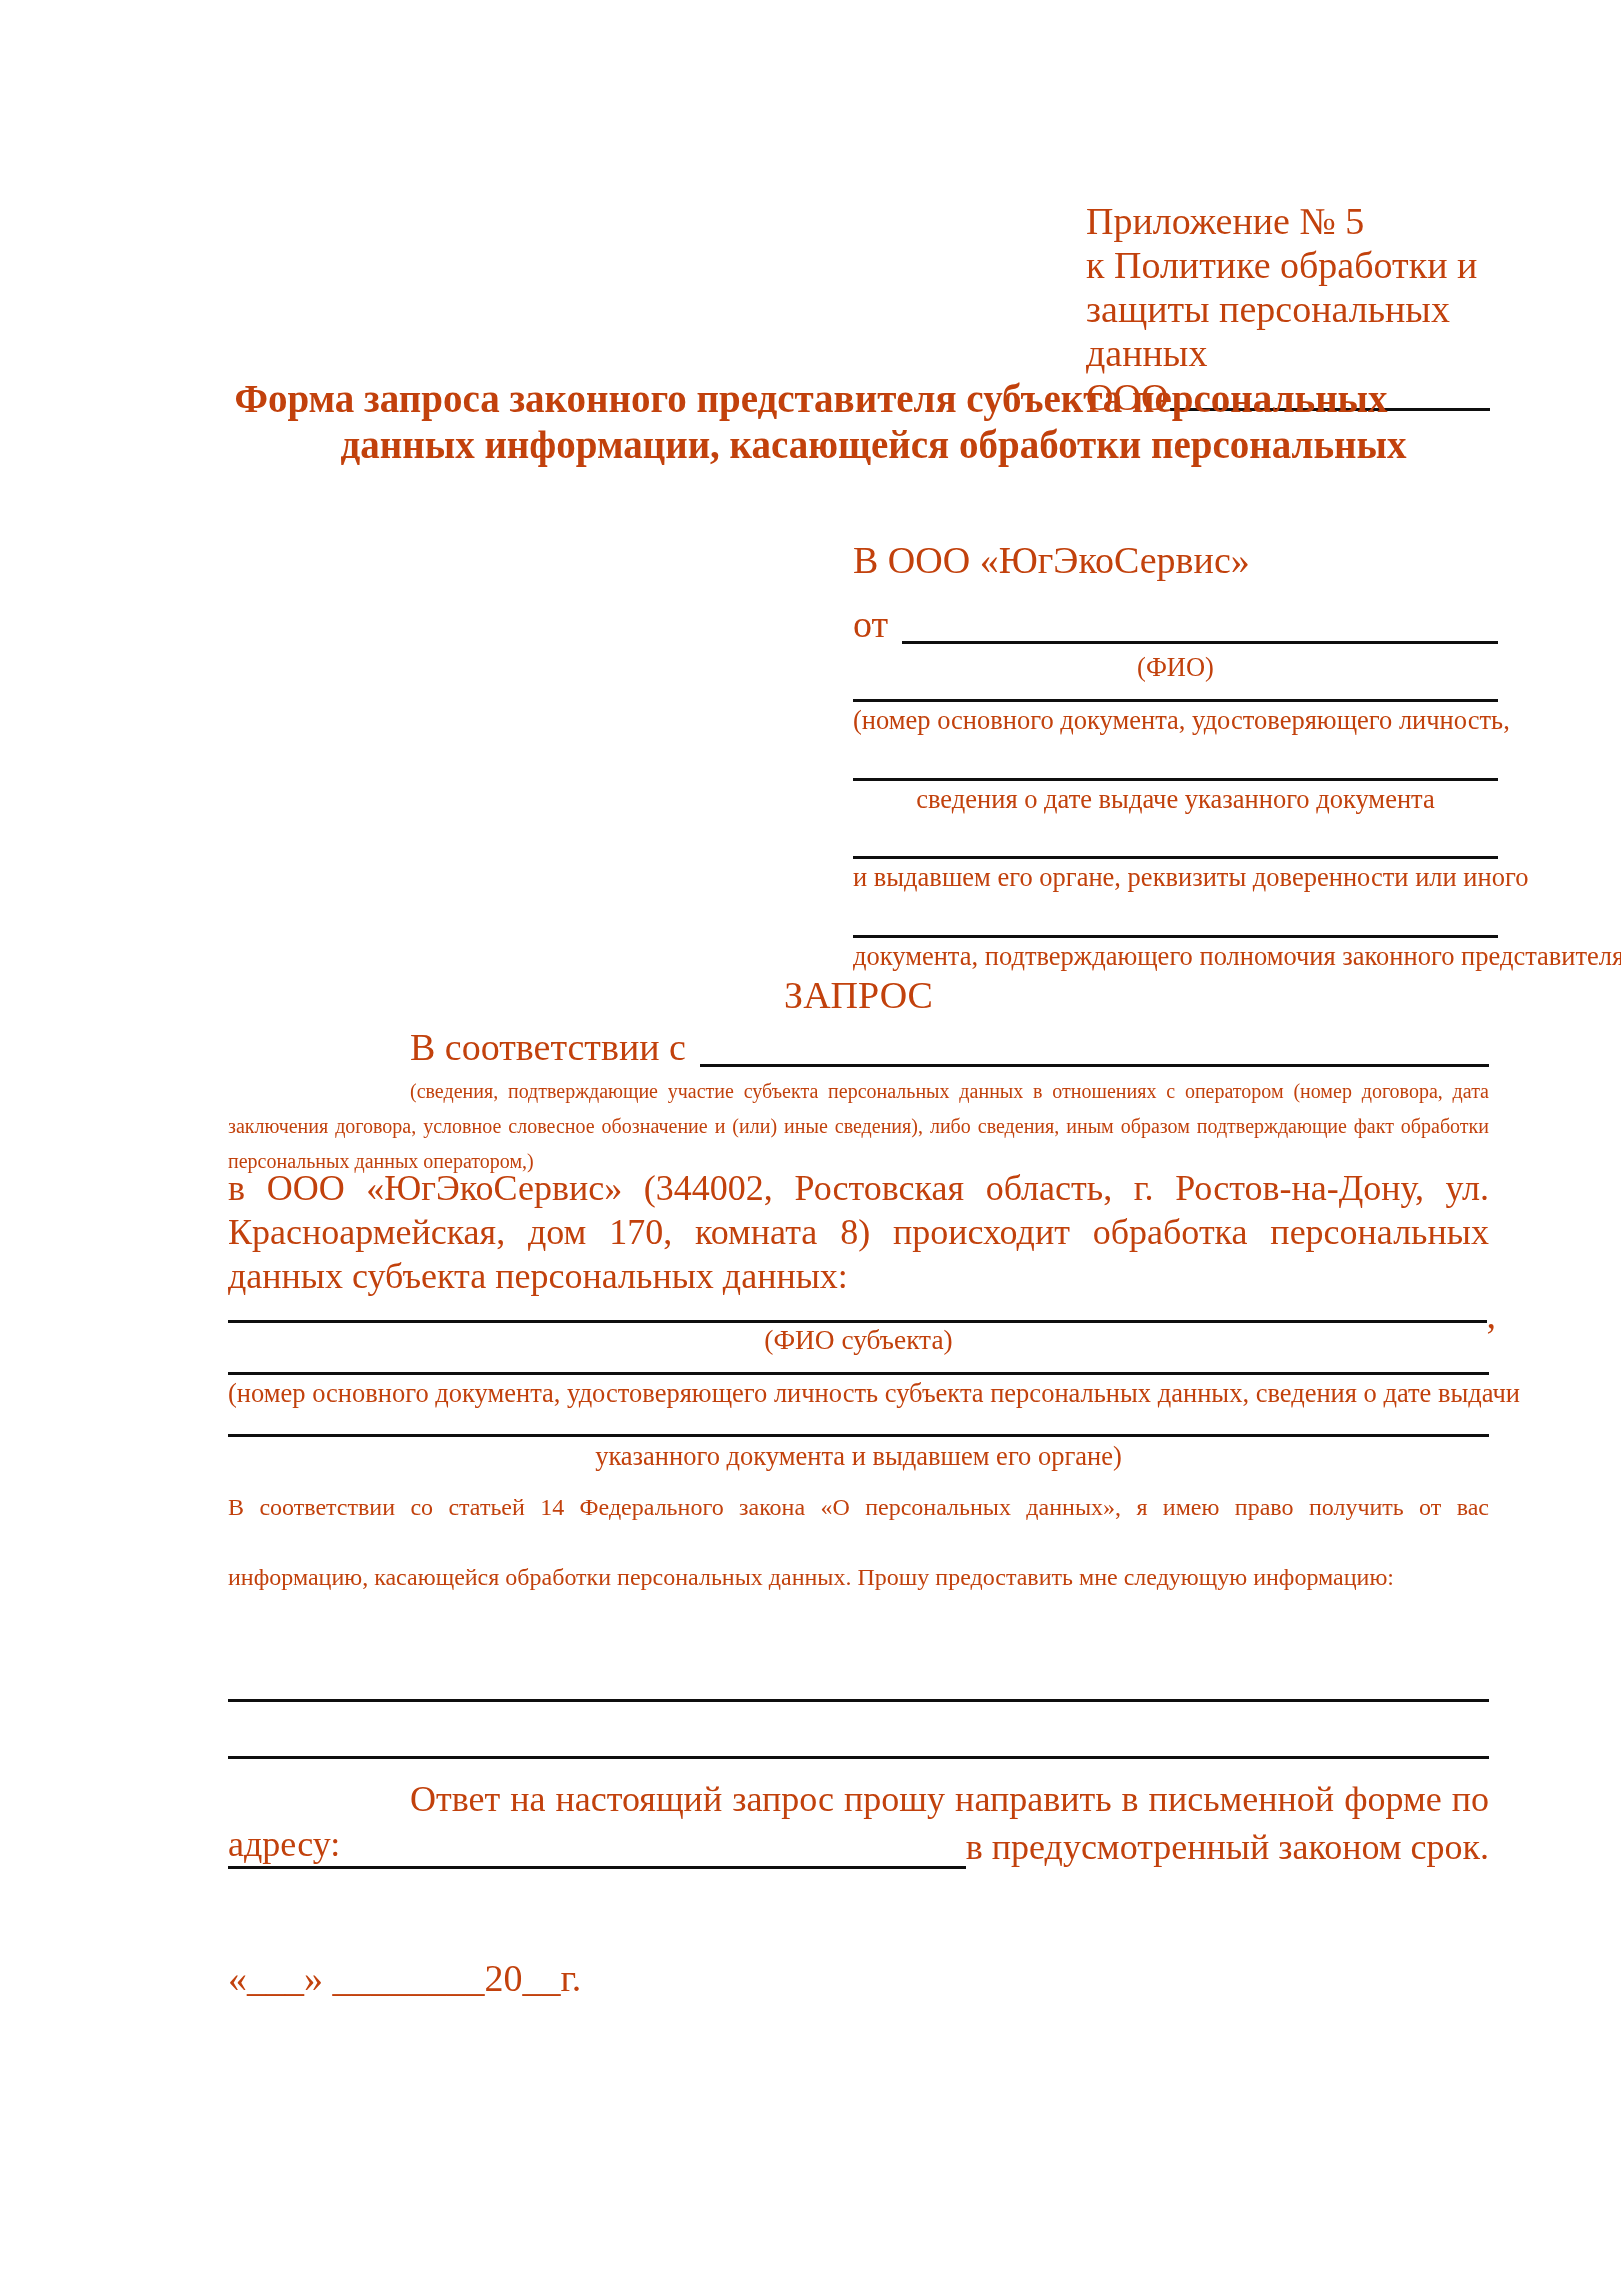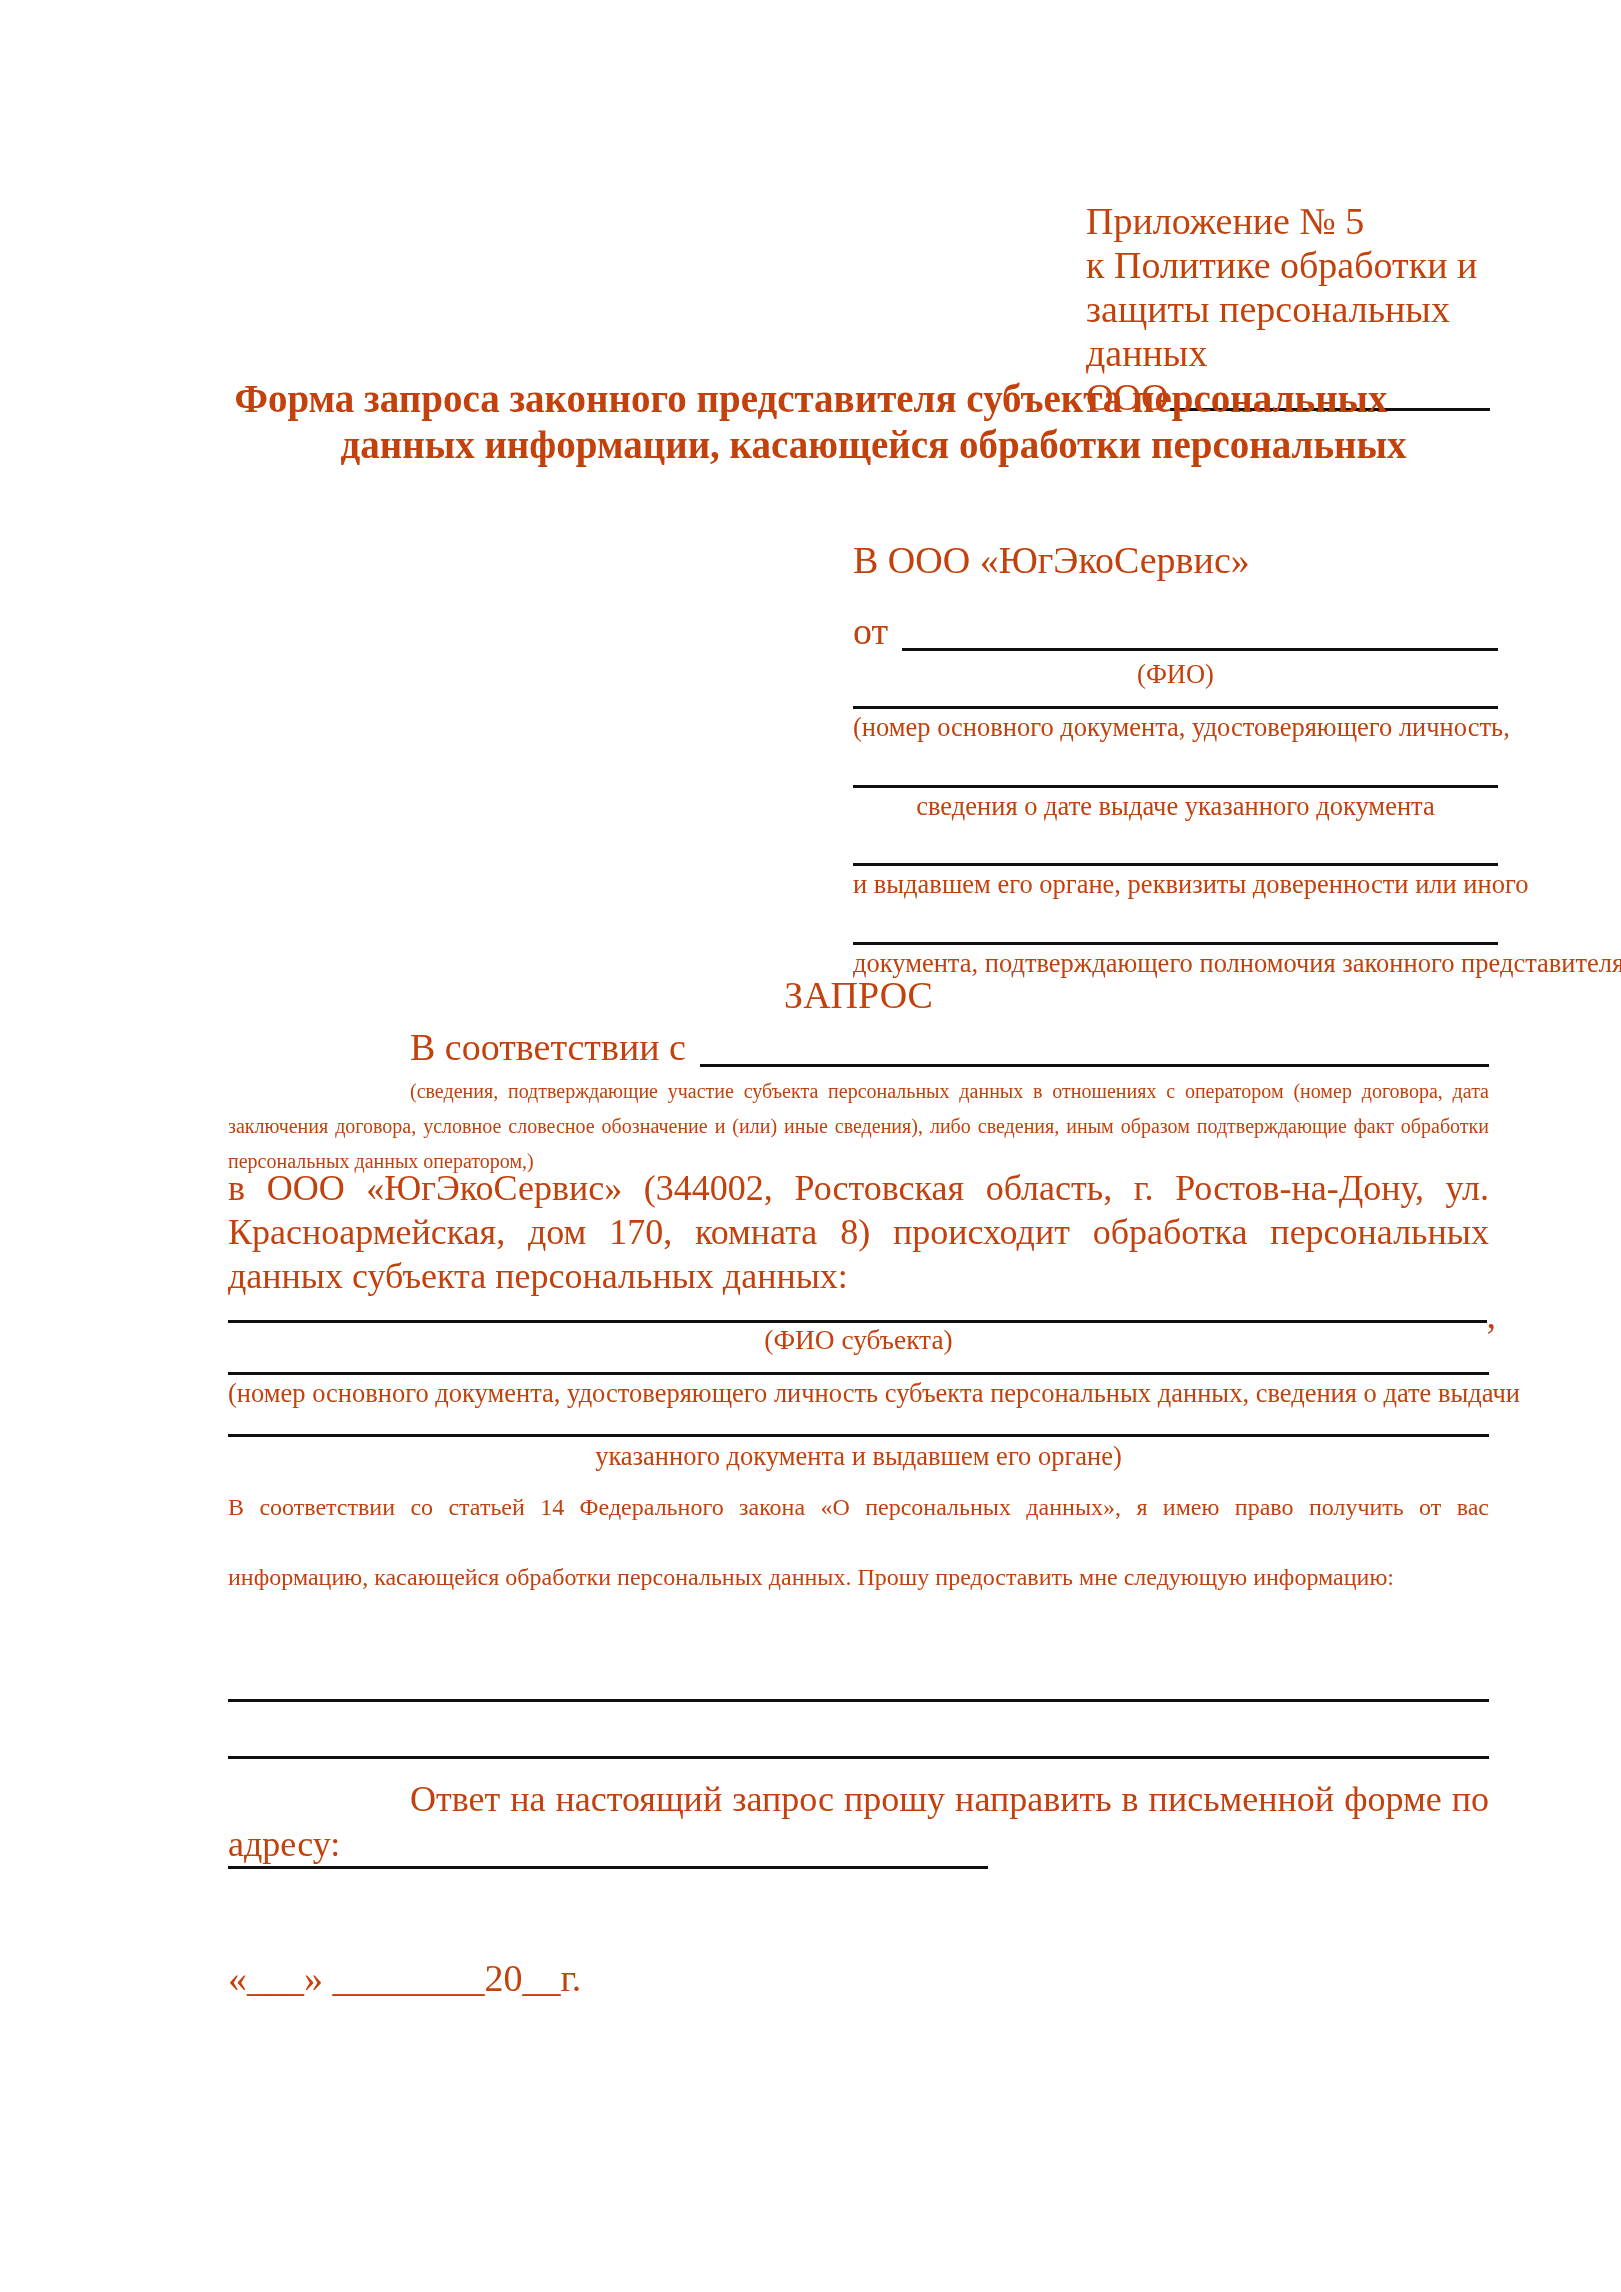--- a/index.html
+++ b/index.html
@@ -22,21 +22,21 @@
   .annex-ooo .fl{flex:1;height:33px;margin-left:2px;}
 
   
   .title{position:absolute;left:162px;top:376px;width:1298px;text-align:center;
          font-weight:700;font-size:39px;line-height:46px;}
   .title .t2{padding-left:125px;}
 
   
   .addr{position:absolute;left:853px;top:538px;width:645px;font-size:38px;line-height:45px;}
   .addr-to{margin-bottom:11.8px;}
-  .from-row{display:flex;height:47px;margin-top:26px;}
+  .from-row{display:flex;height:47px;margin-top:19px;}
   .from-row .fl{flex:1;margin-left:13.7px;height:39px;}
   .cap{font-size:26.5px;line-height:30px;text-align:center;padding-top:2.9px;white-space:nowrap;}
   .g1{height:17.6px;}
   .g2{height:43px;}
   .g3{height:42px;}
   .g4{height:43px;}
 
   
   .zapros{position:absolute;left:228px;top:973px;width:1261px;text-align:center;font-size:38px;}
   .intro{position:absolute;left:228px;top:1025px;width:1261px;display:flex;font-size:38px;line-height:45px;}
@@ -133,20 +133,21 @@
 
   <div class="body2">В соответствии со статьей 14 Федерального закона «О персональных данных», я имею право получить от вас информацию, касающейся обработки персональных данных. Прошу предоставить мне следующую информацию:</div>
 
   <div class="blank blankA"></div>
   <div class="blank blankB"></div>
 
   <div class="body3">Ответ на настоящий запрос прошу направить в письменной форме по адресу:</div>
 
   <div class="addr2">
     <span class="fl"></span>
+    <span>в предусмотренный законом срок.</span>
   </div>
 
   <div class="footer">
     <span>«___» ________20__г.</span>
   </div>
 
 </div>
 
 
 </body></html>

